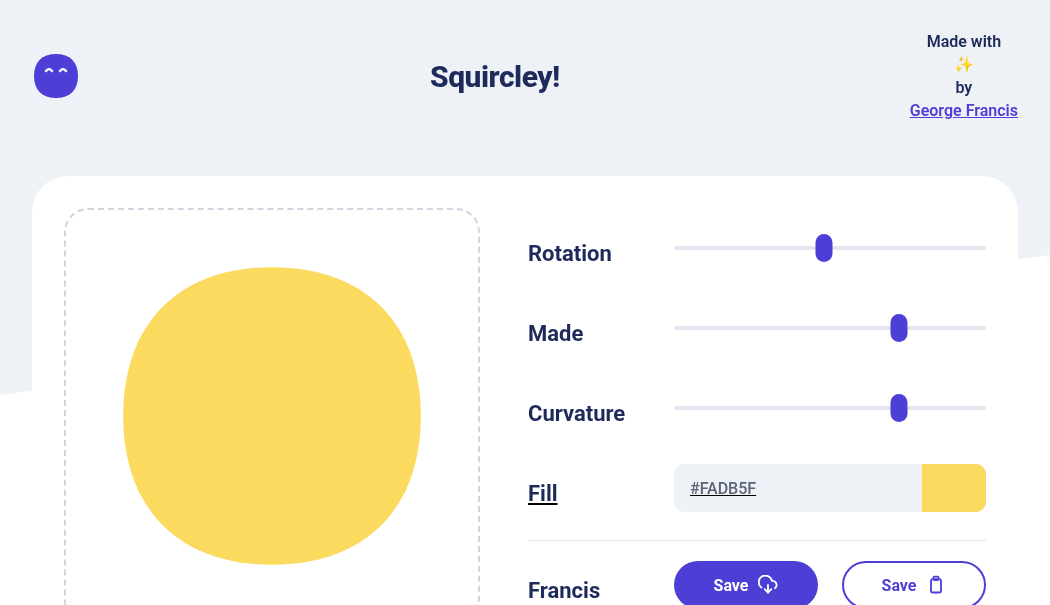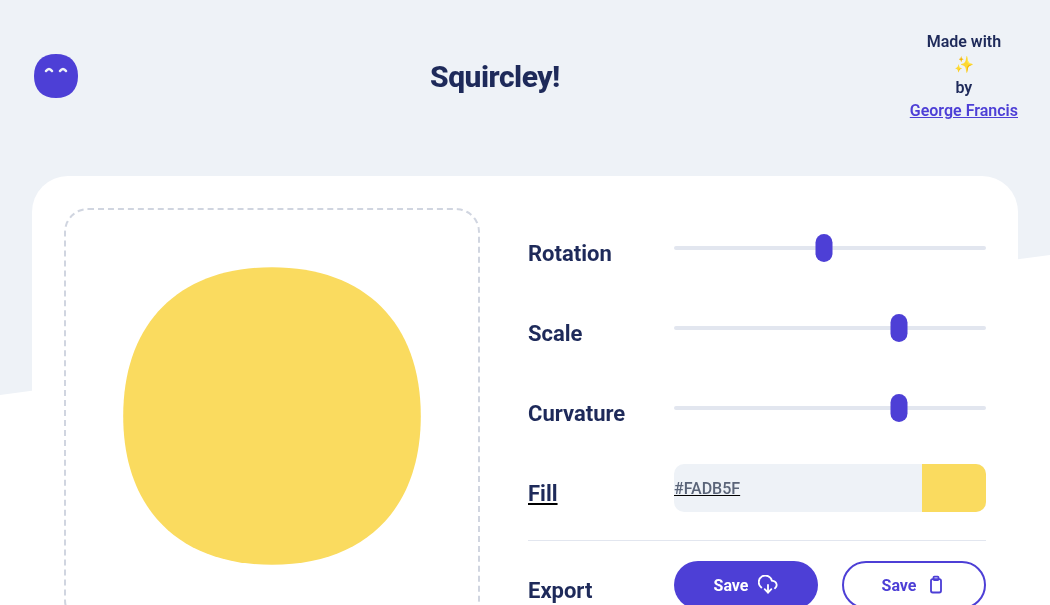--- a/index.html
+++ b/index.html
@@ -120,21 +120,21 @@
       background: #eef2f7;
       border-radius: 10px;
       display: flex;
       align-items: center;
       overflow: hidden;
     }
     .fill-input {
       flex: 1;
       border: none;
       background: transparent;
-      padding: 0 0;
+      padding: 0 16px;
       font-size: 16px;
       font-weight: 500;
       color: #5a6478;
       outline: none;
       font-family: inherit;
     }
     .fill-swatch {
       width: 64px;
       height: 48px;
     }
@@ -222,21 +222,21 @@
   <div class="controls">
 
     <div class="control-row">
       <span class="control-label">Rotation</span>
       <div class="slider">
         <div class="slider-thumb" style="left: 48%;"></div>
       </div>
     </div>
 
     <div class="control-row">
-      <span class="control-label">Scale</span>
+      <span class="control-label">Made</span>
       <div class="slider">
         <div class="slider-thumb" style="left: 72%;"></div>
       </div>
     </div>
 
     <div class="control-row">
       <span class="control-label">Curvature</span>
       <div class="slider">
         <div class="slider-thumb" style="left: 72%;"></div>
       </div>
@@ -246,21 +246,21 @@
       <span class="control-label">Fill</span>
       <div class="fill-input-wrap">
         <input class="fill-input" type="text" value="#FADB5F" style="">
         <div class="fill-swatch" style="background:#FADB5F"></div>
       </div>
     </div>
 
     <div class="divider"></div>
 
     <div class="export-row">
-      <span class="control-label">Export</span>
+      <span class="control-label">Francis</span>
       <div class="export-buttons">
         <button class="btn btn-primary">
           <span>Save</span>
           <svg class="btn-icon" viewBox="0 0 24 24" fill="none" stroke="currentColor" stroke-width="2.2" stroke-linecap="round" stroke-linejoin="round">
             <path d="M8 17l4 4 4-4"></path>
             <path d="M12 12v9"></path>
             <path d="M20.4 15.9A5 5 0 0 0 18 7h-1.3A8 8 0 1 0 4 15"></path>
           </svg>
         </button>
         <button class="btn btn-secondary">

